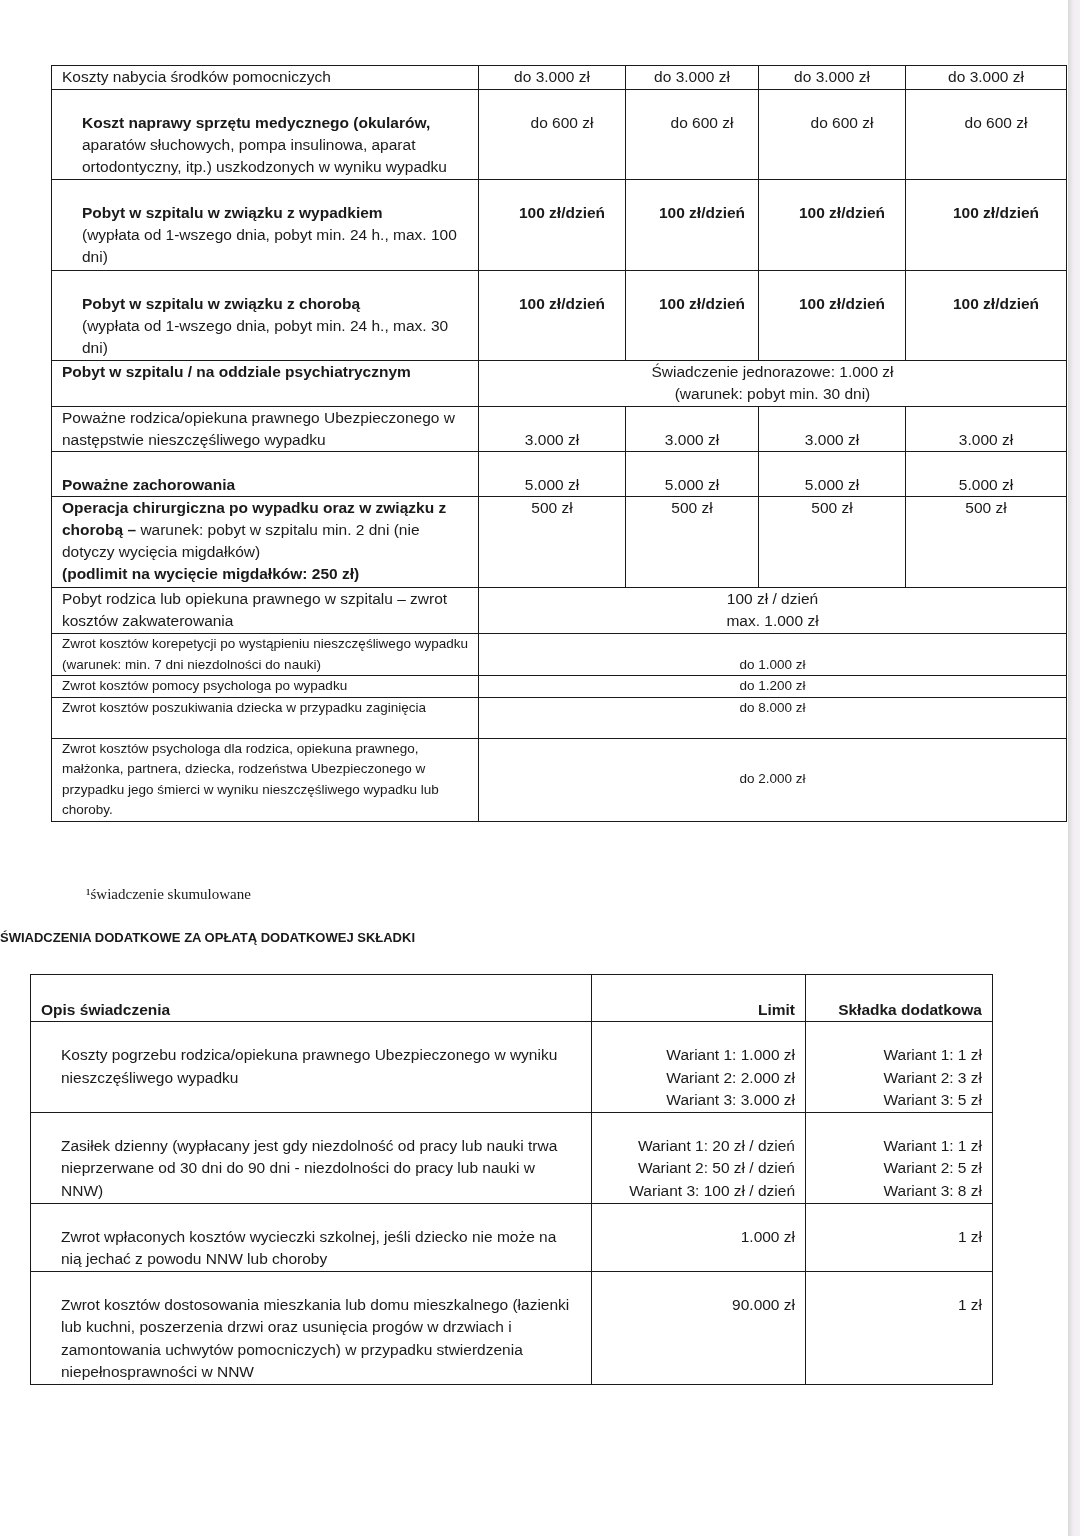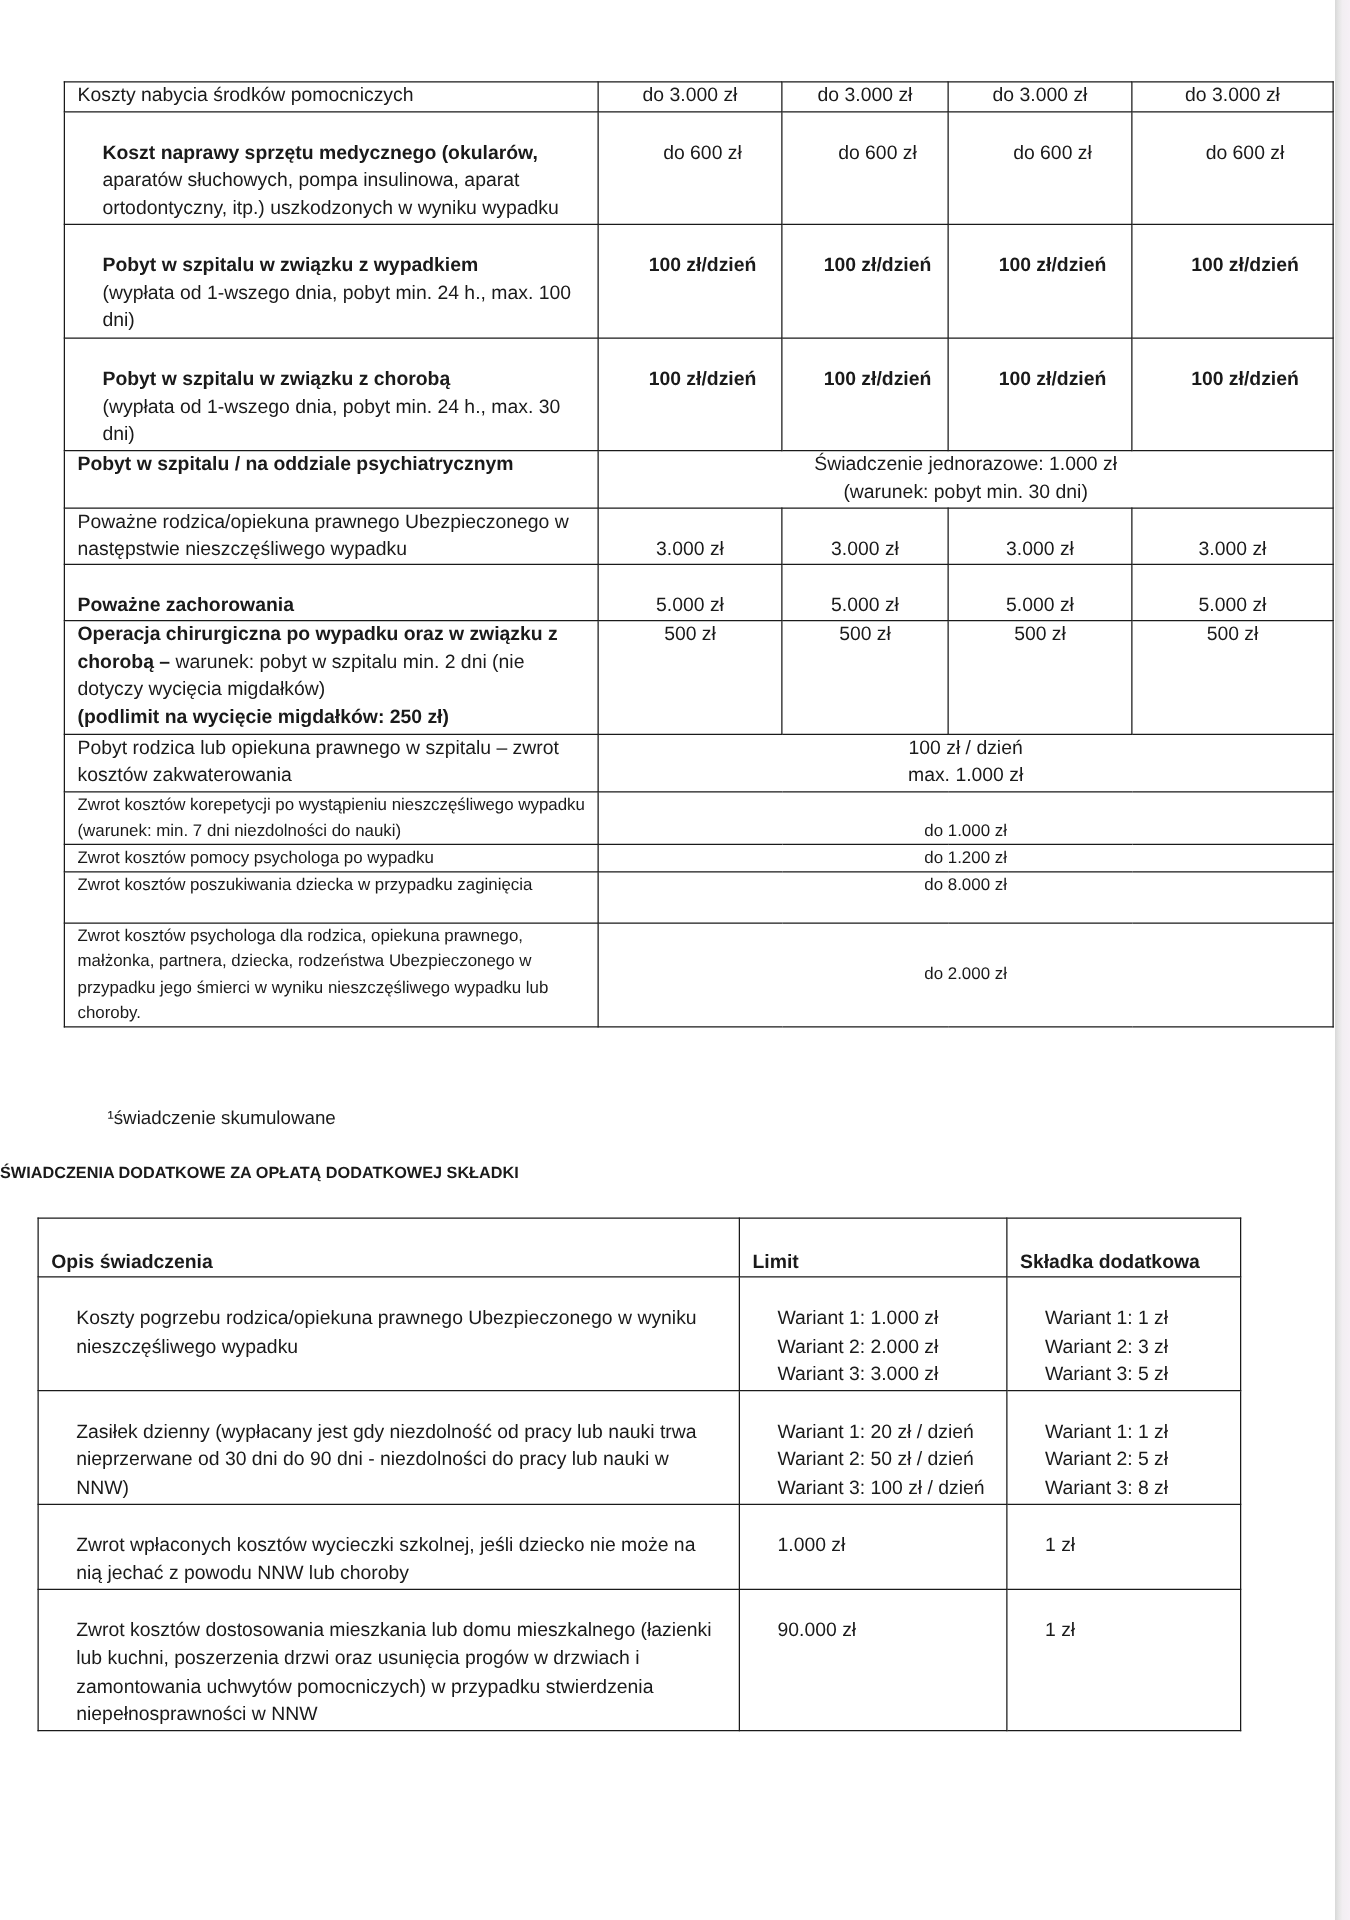--- a/index.html
+++ b/index.html
@@ -12,25 +12,25 @@
   .right-edge {
     position: absolute; top: 0; right: 0; width: 12px; height: 1536px;
     background: linear-gradient(to right, #d8d8d8 0px, #e6e6e6 3px, #f2eef2 6px, #f6f0f6 12px);
   }
   table { border-collapse: collapse; position: absolute; table-layout: fixed; }
   td { border: 1.5px solid #1a1a1a; padding: 0 10px; font-size: 15.5px; line-height: 22px; vertical-align: top; }
   .t1 { left: 30px; top: 65px; width: 1015px; margin-left: 21px; }
   .t1 td.c { text-align: center; }
   .b { font-weight: bold; }
   .small td.desc, td.small { font-size: 13.5px; line-height: 20.5px; }
-  .footnote { position: absolute; left: 86px; top: 886px; font-size: 15px; }
+  .footnote { position: absolute; left: 86px; top: 886px; font-size: 15px; font-family: Liberation Serif, serif; }
   .section-title { position: absolute; left: 0; width: 1020px; top: 930px; font-size: 13px; font-weight: bold; }
   .t2 { left: 30px; top: 974px; width: 962px; }
   .t2 td { font-size: 15.5px; line-height: 22.5px; }
-  .t2 td.c { text-align: left; }
+  .t2 td.c { text-align: right; }
   .pad-top { padding-top: 22px; padding-left: 30px; }
   .bottom { vertical-align: bottom; }
 </style>
 </head>
 <body>
 
 <div class="right-edge"></div>
 
 <table class="t1">
   <colgroup>

